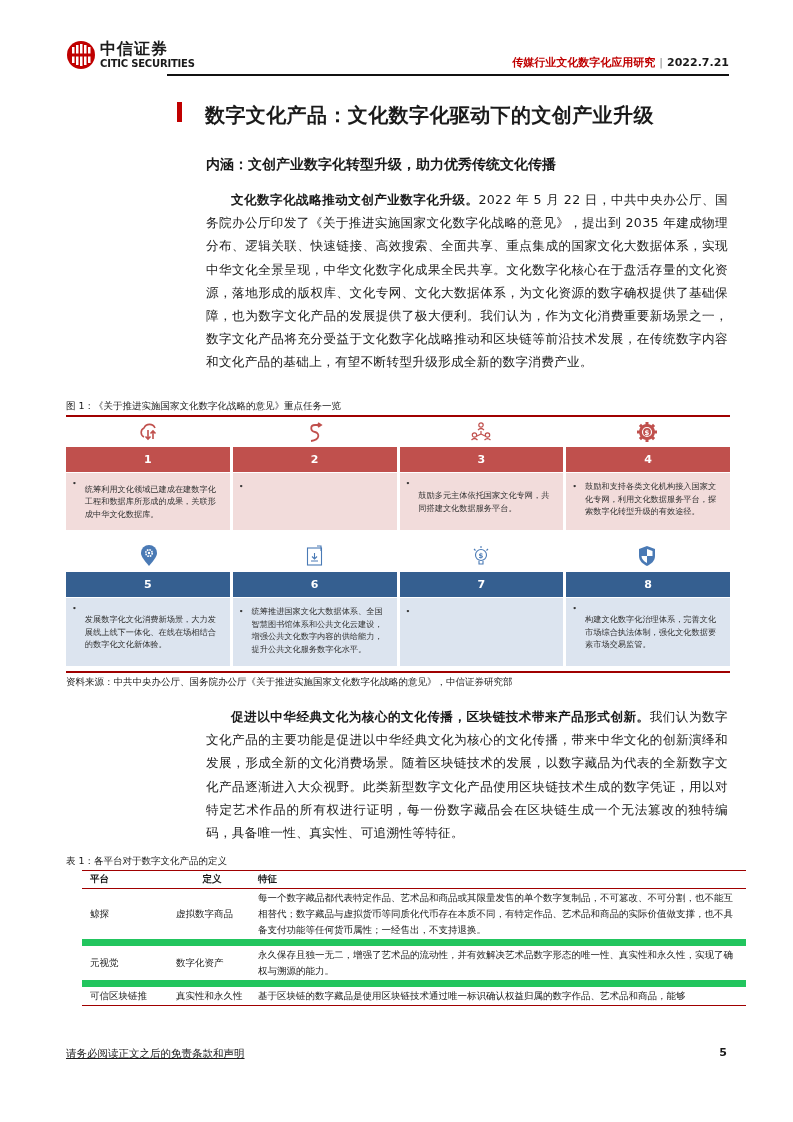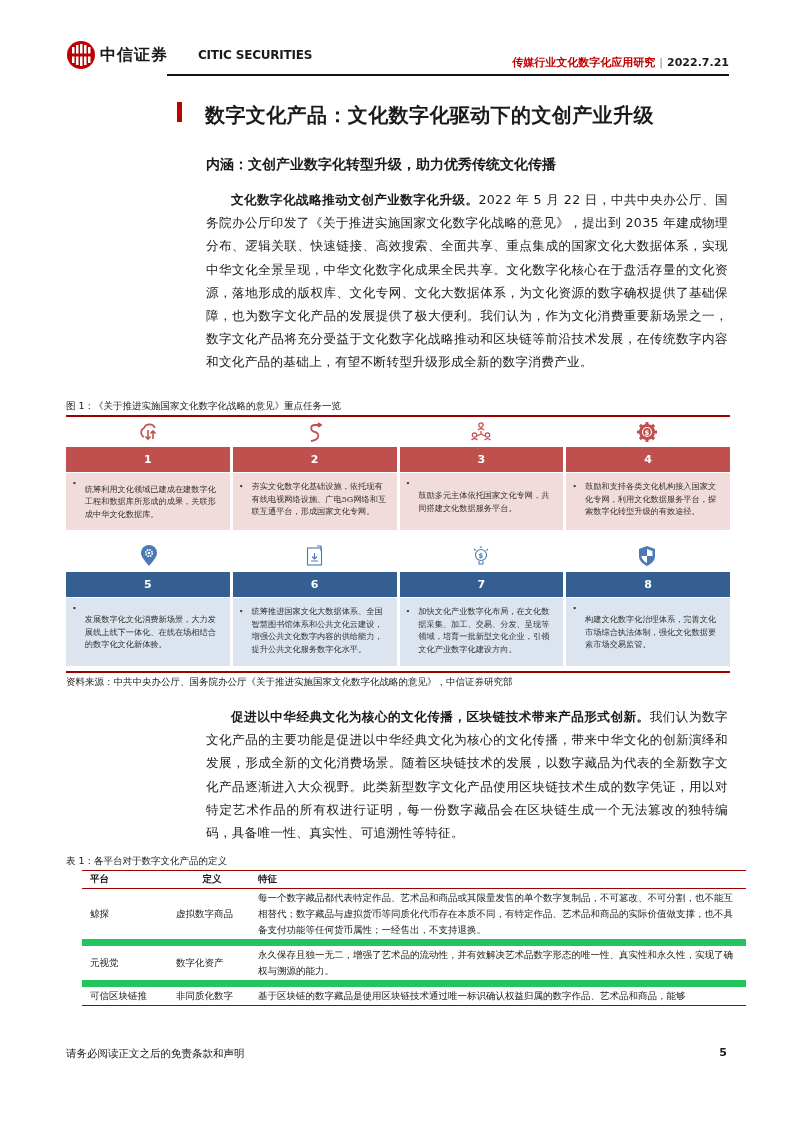--- a/index.html
+++ b/index.html
@@ -4,23 +4,23 @@
 <style>
   * { box-sizing: border-box; margin: 0; padding: 0; }
   body {
     width: 793px; height: 1122px; background: #ffffff;
     font-family: "DejaVu Sans", "Liberation Sans", sans-serif;
     color: #1a1a1a; position: relative; overflow: hidden;
   }
   .header { position: absolute; left: 0; top: 0; width: 793px; height: 80px; }
   .logo { position: absolute; left: 66px; top: 40px; display: flex; align-items: center; }
   .logo-mark { width: 30px; height: 30px; }
-  .logo-text { margin-left: 4px; display: flex; flex-direction: row; line-height: 1; }
+  .logo-text { margin-left: 4px; display: flex; flex-direction: column; line-height: 1; }
   .logo-cn { font-size: 16px; font-weight: bold; color: #1a1a1a; letter-spacing: 1px; font-family: "DejaVu Serif", serif; }
-  .logo-en { font-size: 12px; font-weight: bold; color: #1a1a1a; margin-top: 2px; letter-spacing: -0.2px; margin-left: 30px; }
+  .logo-en { font-size: 10px; font-weight: bold; color: #1a1a1a; margin-top: 2px; letter-spacing: -0.2px; }
   .report-title { position: absolute; right: 64px; top: 55px; font-size: 11px; font-weight: bold; white-space: nowrap; }
   .report-title .t { color: #c00000; }
   .report-title .sep { color: #888; margin: 0 4px; font-weight: normal; }
   .report-title .d { color: #1a1a1a; }
   .header-rule { position: absolute; left: 167px; top: 74px; width: 562px; height: 2px; background: #111; }
 
   .h1 { position: absolute; left: 177px; top: 102px; display: flex; align-items: flex-start; }
   .h1-bar { width: 5px; height: 20px; background: #c00000; margin-right: 23px; }
   .h1-text { font-size: 20px; font-weight: bold; color: #1a1a1a; letter-spacing: 0.4px; }
 
@@ -62,21 +62,21 @@
   .tbl-title { position: absolute; left: 66px; top: 855px; font-size: 9.5px; color: #1a1a1a; }
   .tbl { position: absolute; left: 82px; top: 870px; width: 664px; border-collapse: collapse; font-size: 9.5px; color: #1a1a1a; }
   .tbl th { font-weight: bold; text-align: left; padding: 2px 4px; height: 17px; border-top: 1.5px solid #a00000; border-bottom: 1px solid #a00000; }
   .tbl td { padding: 1px 4px; line-height: 16px; vertical-align: middle; border-bottom: 7px solid #22c55e; }
   .tbl td.platform { width: 90px; padding-left: 8px; }
   .tbl td.def { width: 80px; text-align: left; }
   .tbl th.def { text-align: center; }
   .tbl td.feat { padding-left: 6px; }
   .tbl tr.last td { border-bottom: 1.5px solid #a00000; }
 
-  .footer-text { position: absolute; left: 66px; top: 1047px; font-size: 10.5px; color: #1a1a1a; }
+  .footer-text { position: absolute; left: 66px; top: 1047px; font-size: 10.5px; color: #1a1a1a; text-decoration: underline; }
   .footer-page { position: absolute; right: 66px; top: 1046px; font-size: 11px; font-weight: bold; color: #1a1a1a; }
 </style>
 </head>
 <body>
 
 <div class="header">
   <div class="logo">
     <svg class="logo-mark" viewBox="0 0 30 30">
       <circle cx="15" cy="15" r="14" fill="#c00000"></circle>
       <rect x="6" y="7" width="2.5" height="16" fill="#fff"></rect>
@@ -159,21 +159,20 @@
   <div class="num">4</div>
 </div>
 
 <div class="boxes boxes-red">
   <div class="box">
       <span class="bullet">•</span>
       <span class="bt">统筹利用文化领域已建成在建数字化工程和数据库所形成的成果，关联形成中华文化数据库。</span>
     </div>
   <div class="box top">
       <span class="bullet">•</span>
-      <span class="bt">夯实文化数字化基础设施，依托现有有线电视网络设施、广电5G网络和互联互通平台，形成国家文化专网。</span>
     </div>
   <div class="box">
       <span class="bullet">•</span>
       <span class="bt">鼓励多元主体依托国家文化专网，共同搭建文化数据服务平台。</span>
     </div>
   <div class="box top">
       <span class="bullet">•</span>
       <span class="bt">鼓励和支持各类文化机构接入国家文化专网，利用文化数据服务平台，探索数字化转型升级的有效途径。</span>
     </div>
 </div>
@@ -221,21 +220,20 @@
   <div class="box">
       <span class="bullet">•</span>
       <span class="bt">发展数字化文化消费新场景，大力发展线上线下一体化、在线在场相结合的数字化文化新体验。</span>
     </div>
   <div class="box top">
       <span class="bullet">•</span>
       <span class="bt">统筹推进国家文化大数据体系、全国智慧图书馆体系和公共文化云建设，增强公共文化数字内容的供给能力，提升公共文化服务数字化水平。</span>
     </div>
   <div class="box top">
       <span class="bullet">•</span>
-      <span class="bt">加快文化产业数字化布局，在文化数据采集、加工、交易、分发、呈现等领域，培育一批新型文化企业，引领文化产业数字化建设方向。</span>
     </div>
   <div class="box">
       <span class="bullet">•</span>
       <span class="bt">构建文化数字化治理体系，完善文化市场综合执法体制，强化文化数据要素市场交易监管。</span>
     </div>
 </div>
 
 <div class="fig-bottom-rule"></div>
 <div class="fig-source">资料来源：中共中央办公厅、国务院办公厅《关于推进实施国家文化数字化战略的意见》，中信证券研究部</div>
 
@@ -256,20 +254,20 @@
       <td class="def">虚拟数字商品</td>
       <td class="feat">每一个数字藏品都代表特定作品、艺术品和商品或其限量发售的单个数字复制品，不可篡改、不可分割，也不能互相替代；数字藏品与虚拟货币等同质化代币存在本质不同，有特定作品、艺术品和商品的实际价值做支撑，也不具备支付功能等任何货币属性；一经售出，不支持退换。</td>
     </tr>
     <tr>
       <td class="platform">元视觉</td>
       <td class="def">数字化资产</td>
       <td class="feat">永久保存且独一无二，增强了艺术品的流动性，并有效解决艺术品数字形态的唯一性、真实性和永久性，实现了确权与溯源的能力。</td>
     </tr>
     <tr class="last">
       <td class="platform">可信区块链推</td>
-      <td class="def">非同质化数字</td>
+      <td class="def">真实性和永久性</td>
       <td class="feat" style="white-space:nowrap;overflow:hidden;max-width:490px">基于区块链的数字藏品是使用区块链技术通过唯一标识确认权益归属的数字作品、艺术品和商品，能够</td>
     </tr>
   </tbody>
 </table>
 
 <div class="footer-text">请务必阅读正文之后的免责条款和声明</div>
 <div class="footer-page">5</div>
 
 </body></html>

